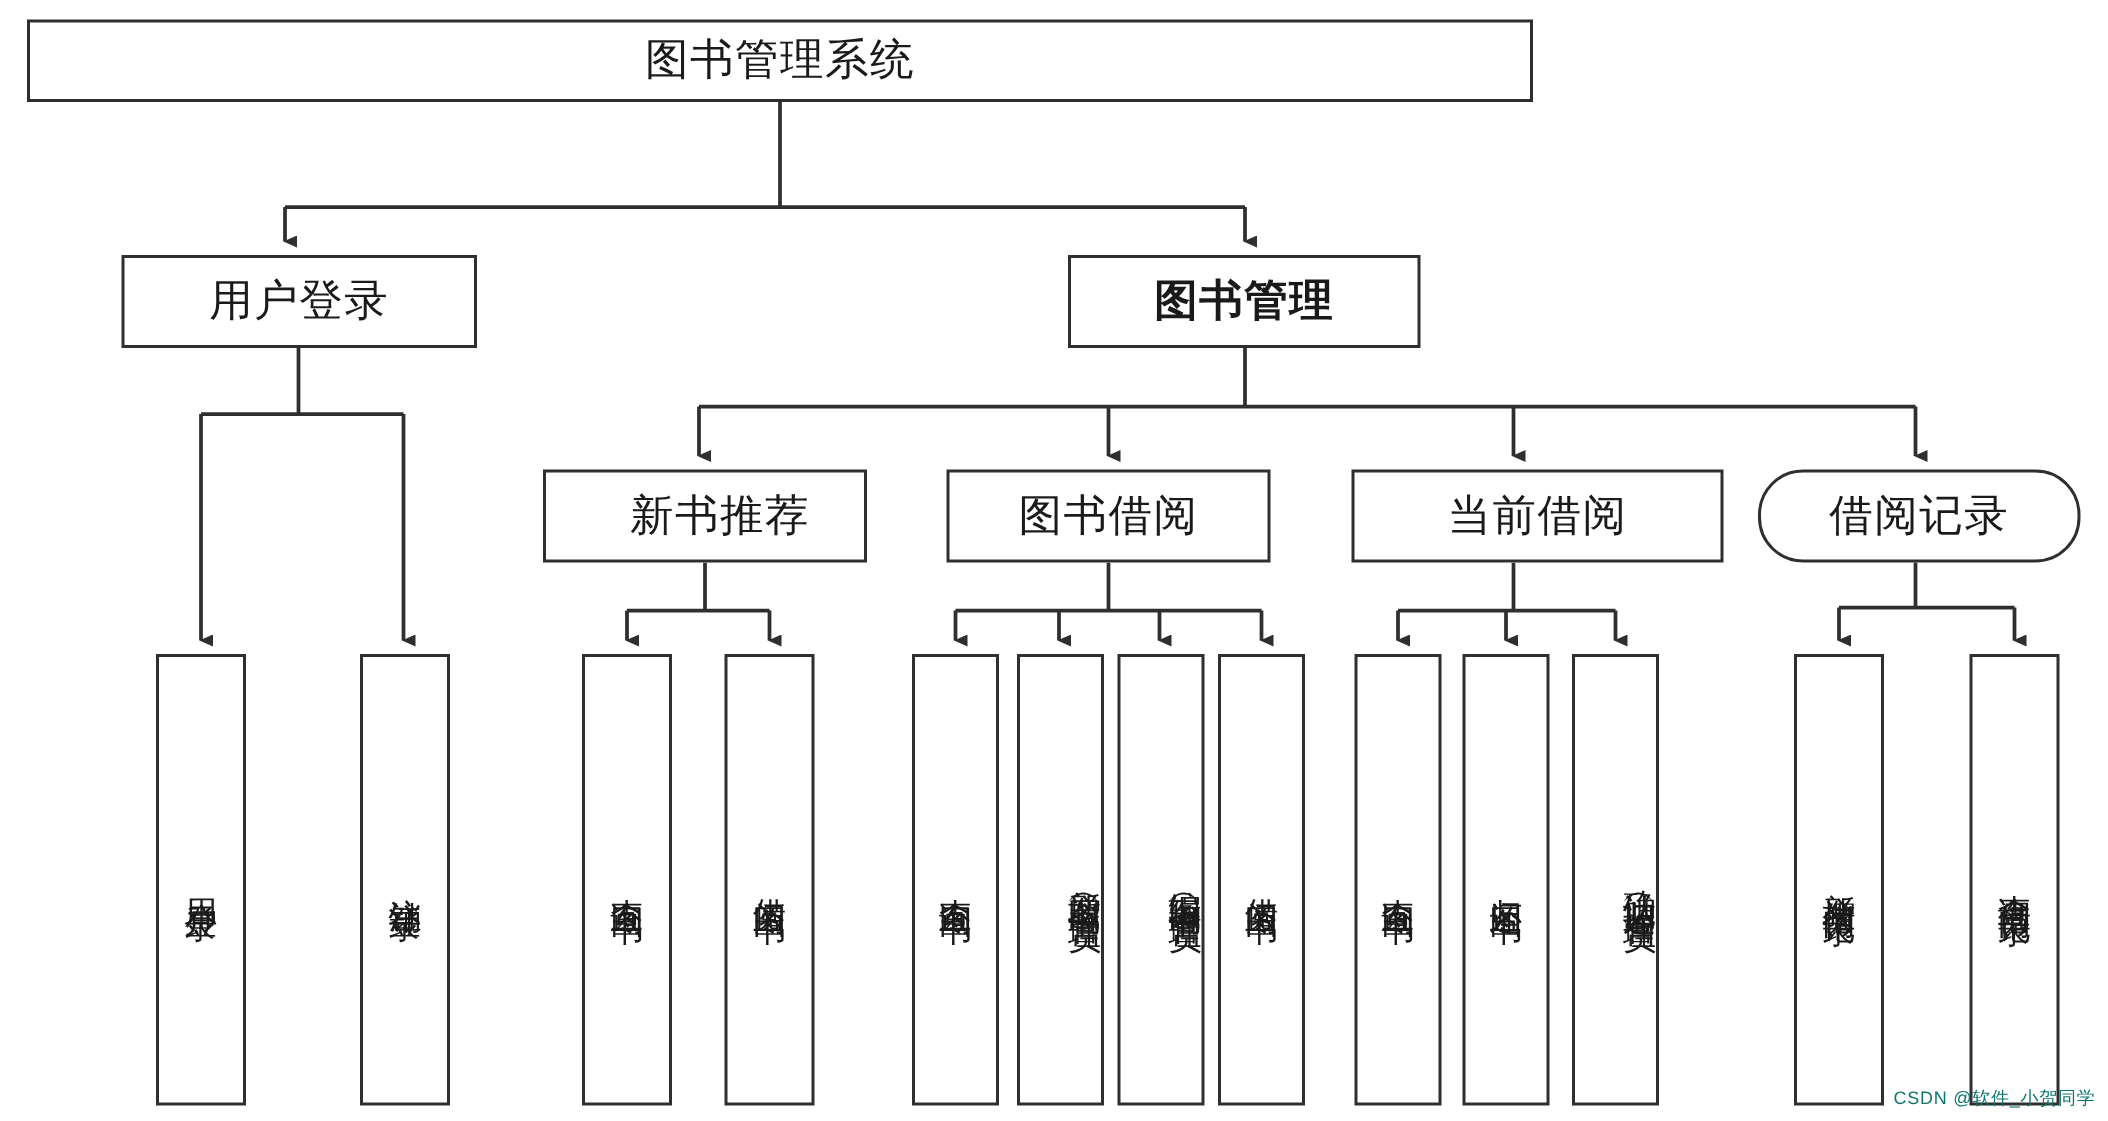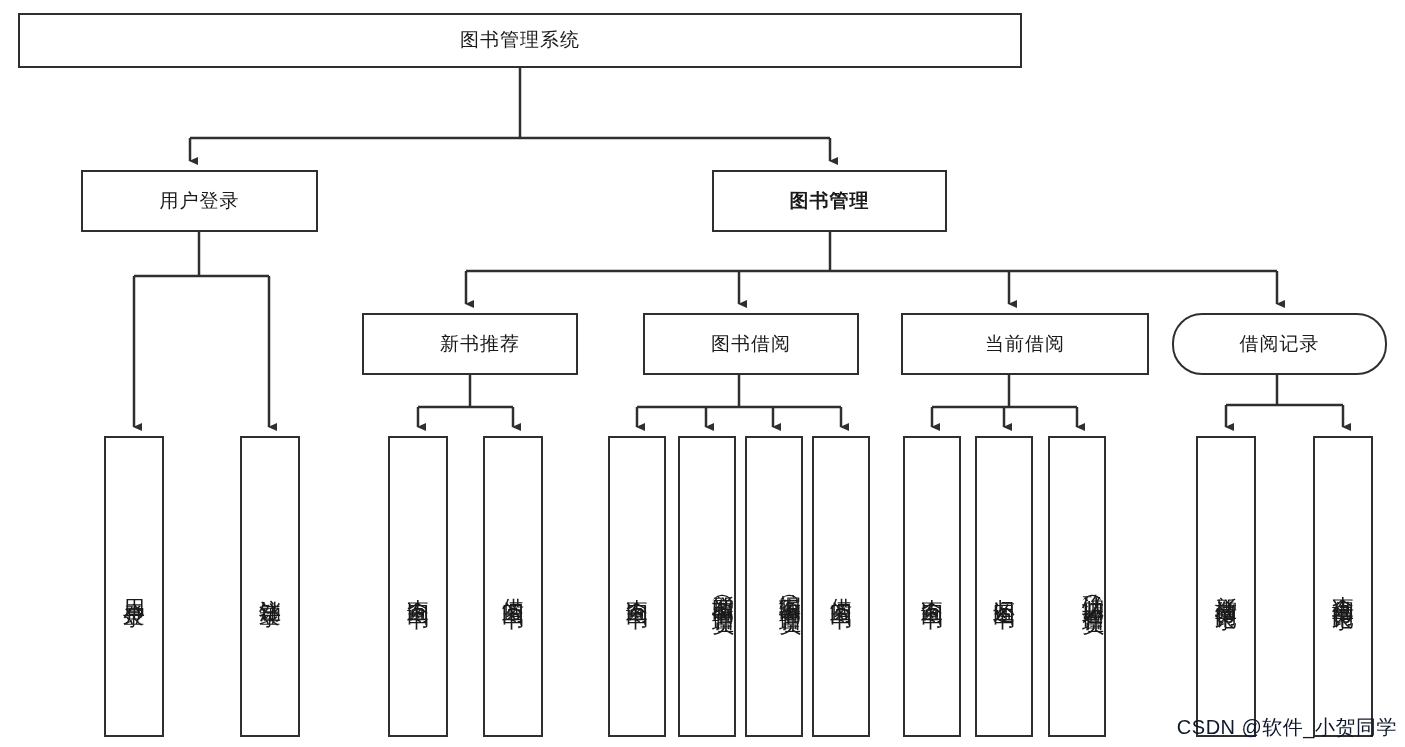--- a/index.html
+++ b/index.html
@@ -33,42 +33,42 @@
     position: absolute;
     box-sizing: border-box;
     border: 2.5px solid #2f2f2f;
     background: #ffffff;
     display: flex;
     align-items: center;
     justify-content: center;
     color: #1a1a1a;
   }
   .node-h {
-    font-size: 19px;
+    font-size: 29px;
     letter-spacing: 1px;
     line-height: 1.2;
   }
   .node-v {
     writing-mode: vertical-rl;
     text-orientation: upright;
     font-size: 22px;
     letter-spacing: 3px;
     line-height: 1;
     white-space: nowrap;
   }
   .node-v.align-top {
     align-items: flex-start;
     padding-top: 6px;
   }
   .watermark {
     position: absolute;
     right: 8px;
     bottom: 6px;
-    font-size: 20px;
-    color: #0f172a;
+    font-size: 12px;
+    color: #0f766e;
     white-space: nowrap;
     letter-spacing: 0.5px;
     pointer-events: none;
   }
 </style>
 </head>
 <body>
 
 <div id="diagram-root">
 
@@ -130,21 +130,21 @@
   <div class="node-box node-h" style="left:81px; top:170px; width:237px; height:62px;">
     <span>用户登录</span>
   </div>
   <div class="node-box node-h" style="left:712px; top:170px; width:235px; height:62px;font-weight:bold;">
     <span>图书管理</span>
   </div>
 
   <div class="node-box node-h" style="left:362px; top:313px; width:216px; height:62px;padding-left:20px;">
     <span>新书推荐</span>
   </div>
-  <div class="node-box node-h" style="left:631px; top:313px; width:216px; height:62px;margin-left:12px;">
+  <div class="node-box node-h" style="left:631px; top:313px; width:216px; height:62px;">
     <span>图书借阅</span>
   </div>
   <div class="node-box node-h" style="left:901px; top:313px; width:248px; height:62px;">
     <span>当前借阅</span>
   </div>
   <div class="node-box node-h" style="left:1172px; top:313px; width:215px; height:62px;border-radius:30px;">
     <span>借阅记录</span>
   </div>
 
   <div class="node-box node-v" style="left:104px; top:436px; width:60px; height:301px;">

